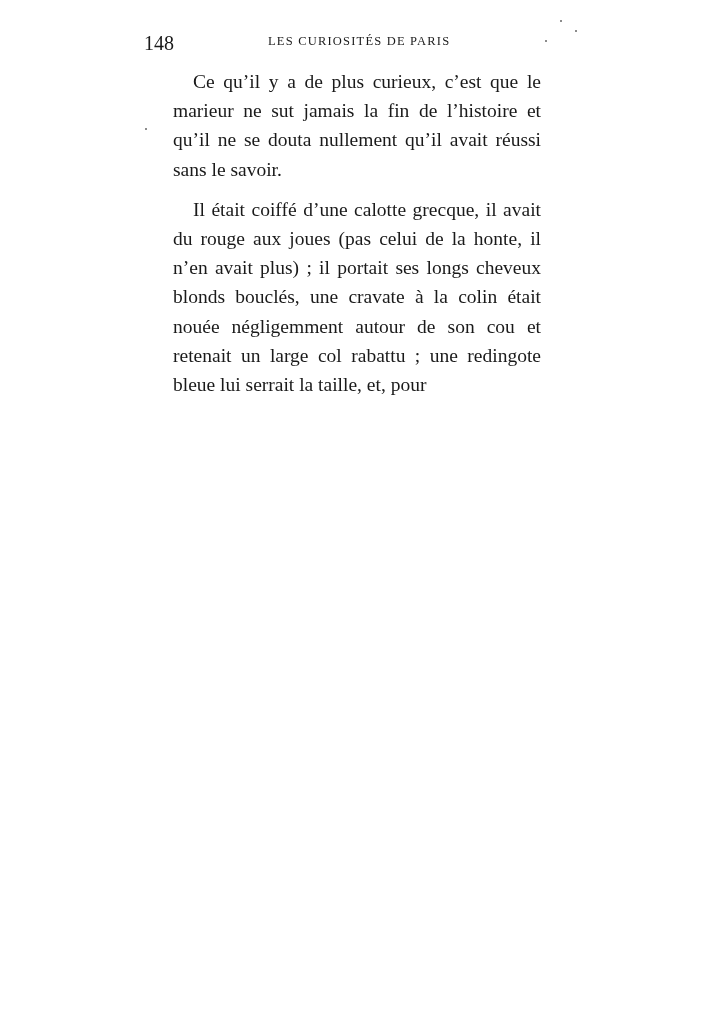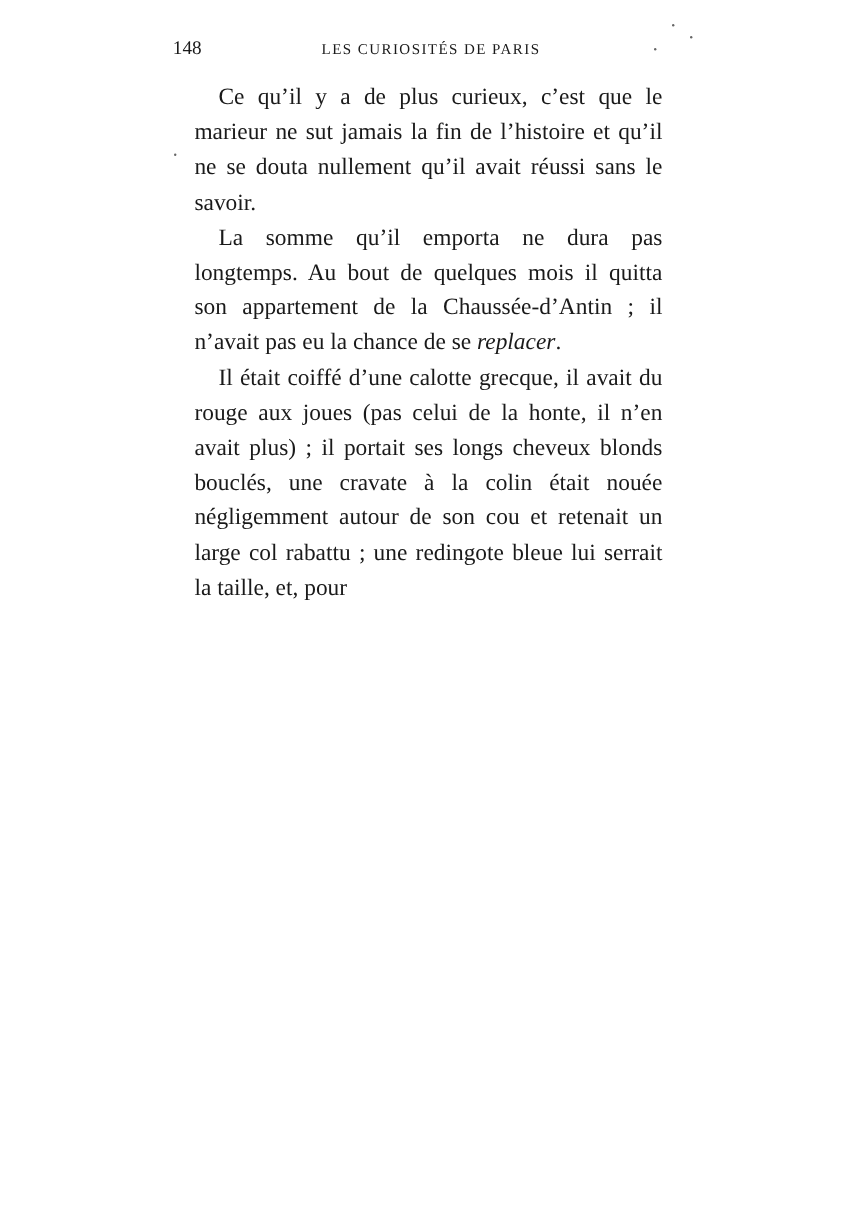--- a/index.html
+++ b/index.html
@@ -23,37 +23,37 @@
     }
     .header {
       position: relative;
       height: 22px;
       font-size: 16px;
     }
     .page-number {
       position: absolute;
       left: -18px;
       top: 0;
-      font-size: 16px;
+      font-size: 20px;
     }
     .running-title {
       position: absolute;
       left: 106px;
       top: 2px;
       font-size: 12.5px;
       letter-spacing: 1.2px;
     }
     .body-text {
       margin-top: 13px;
       font-size: 19.5px;
       line-height: 29.2px;
       text-align: justify;
     }
     .para {
-      margin: 0;
+      margin: 11px;
       text-indent: 20px;
       font-family: Liberation Serif, serif;
     }
     .para em { font-style: italic; }
     .speck {
       position: absolute;
       background: #666;
       border-radius: 50%;
       width: 2px;
       height: 2px;
@@ -63,21 +63,20 @@
 <body>
 
 <div class="page">
   <div class="header">
     <span class="page-number">148</span>
     <span class="running-title">LES CURIOSITÉS DE PARIS</span>
   </div>
 
   <div class="body-text">
     <p class="para">Ce qu’il y a de plus curieux, c’est que le marieur ne sut jamais la fin de l’histoire et qu’il ne se douta nullement qu’il avait réussi sans le savoir.</p>
-    <p class="para"><span>La somme qu’il emporta ne dura pas longtemps. Au bout de quelques mois il quitta son appartement de la Chaussée-d’Antin ; il n’avait pas eu la chance de se </span><em>replacer</em><span>.</span></p>
     <p class="para">Il était coiffé d’une calotte grecque, il avait du rouge aux joues (pas celui de la honte, il n’en avait plus) ; il portait ses longs cheveux blonds bouclés, une cravate à la colin était nouée négligemment autour de son cou et retenait un large col rabattu ; une redingote bleue lui serrait la taille, et, pour</p>
   </div>
 </div>
 
 <div class="speck" style="left:575px;top:30px;"></div>
 <div class="speck" style="left:560px;top:20px;"></div>
 <div class="speck" style="left:145px;top:128px;"></div>
 <div class="speck" style="left:545px;top:40px;"></div>
 
 </body></html>

